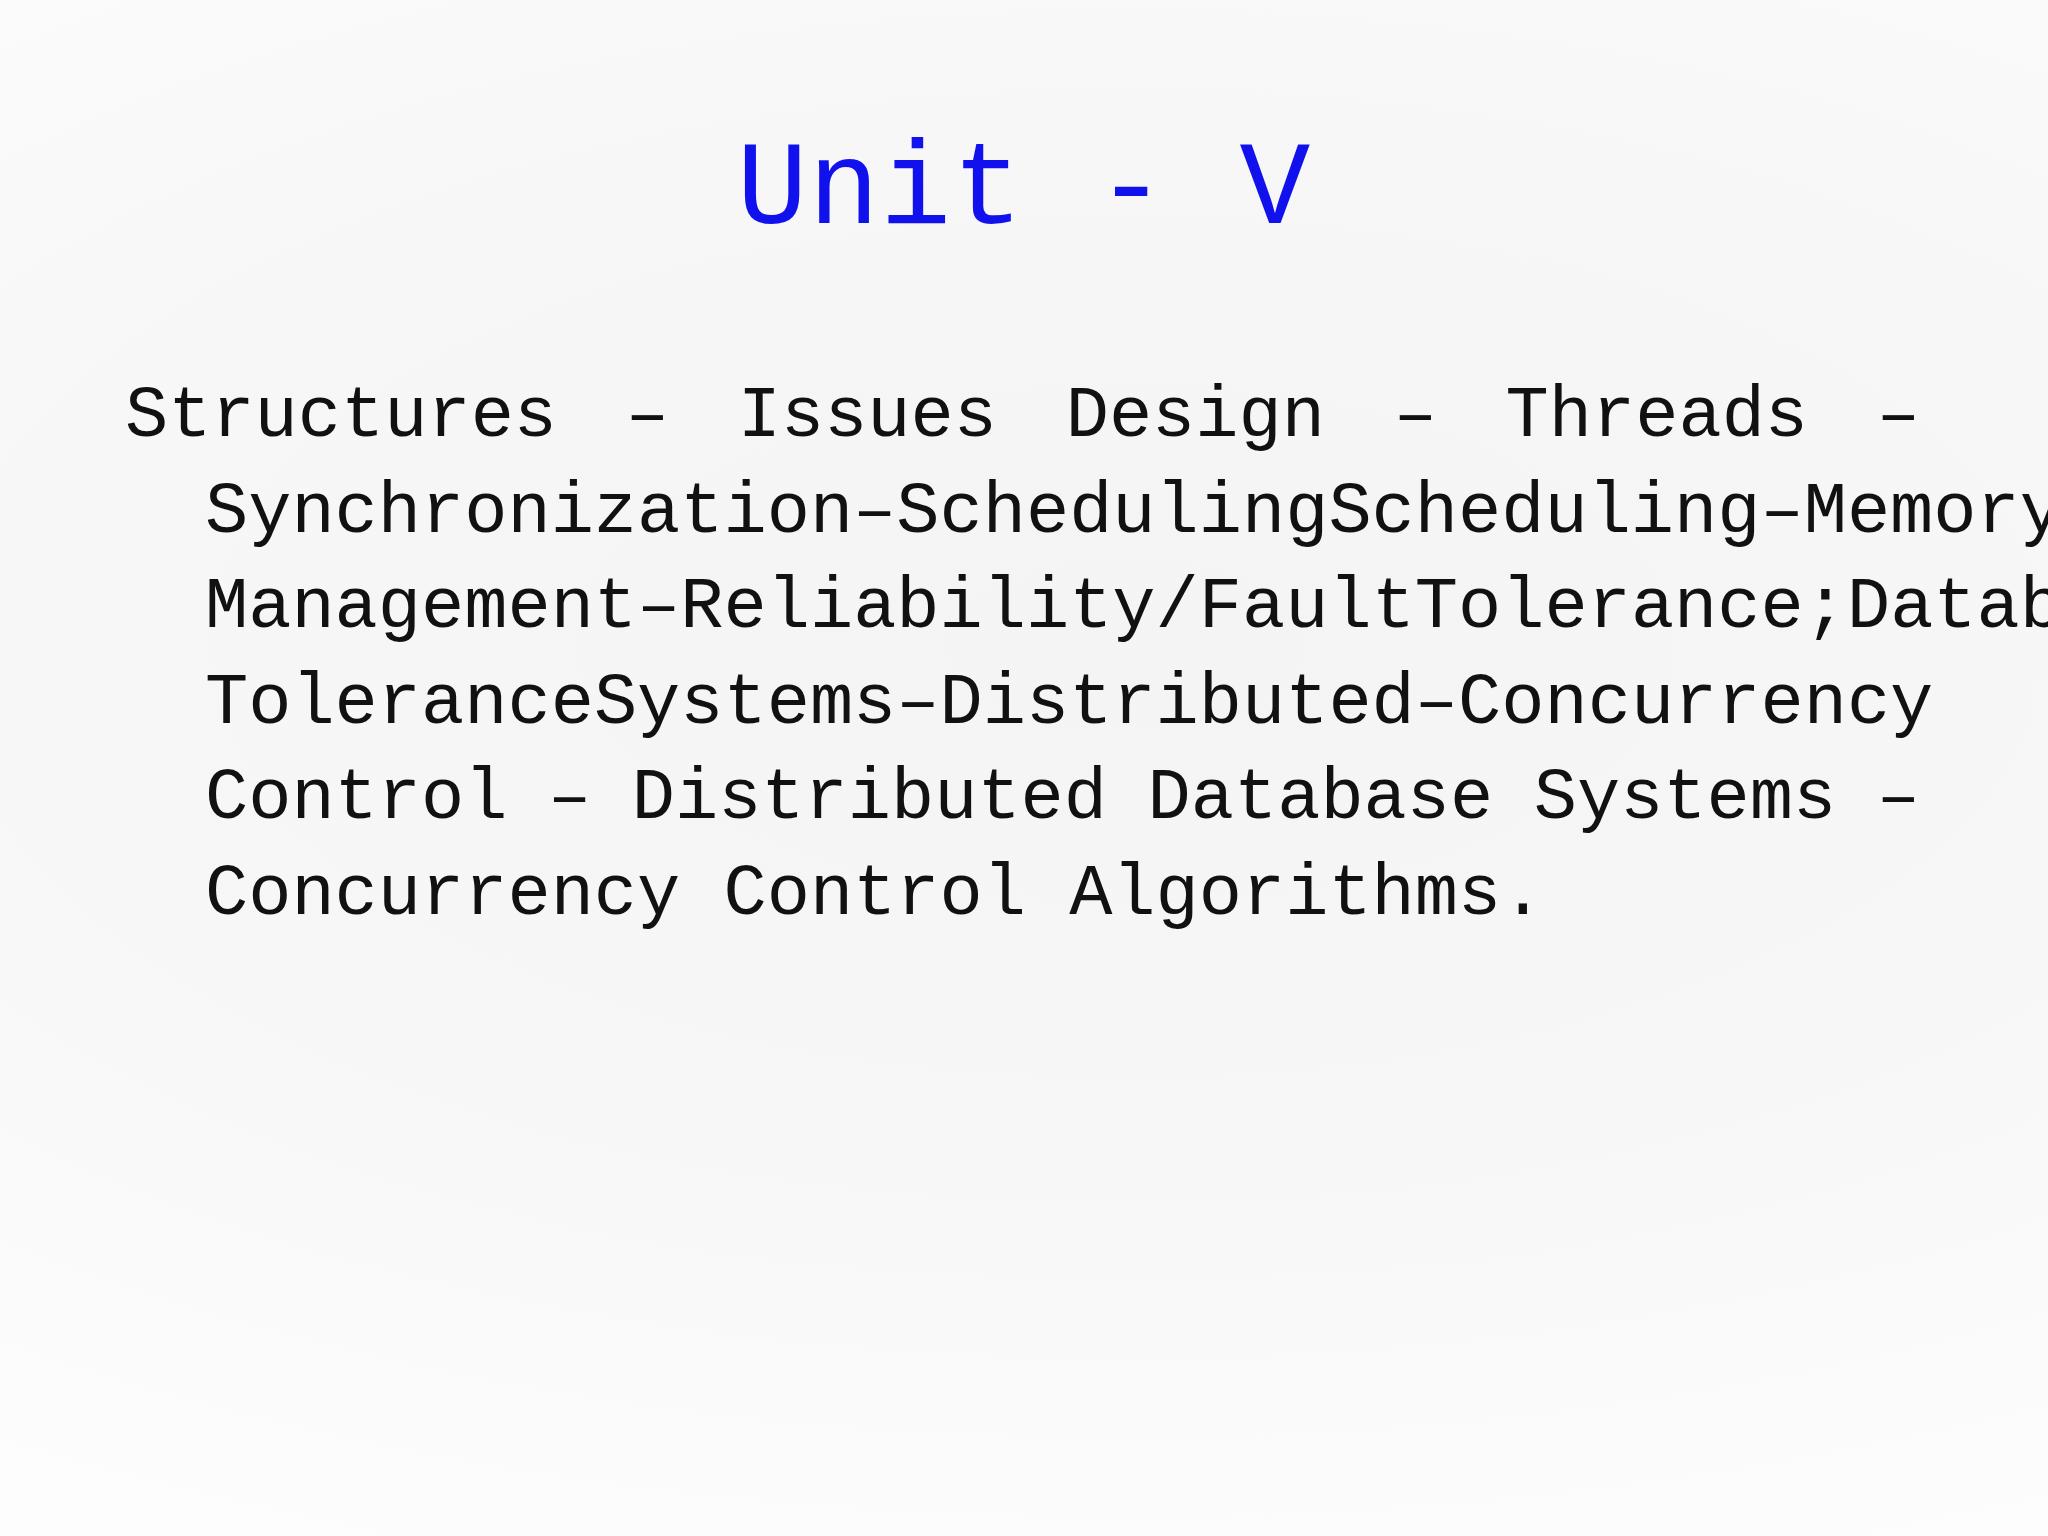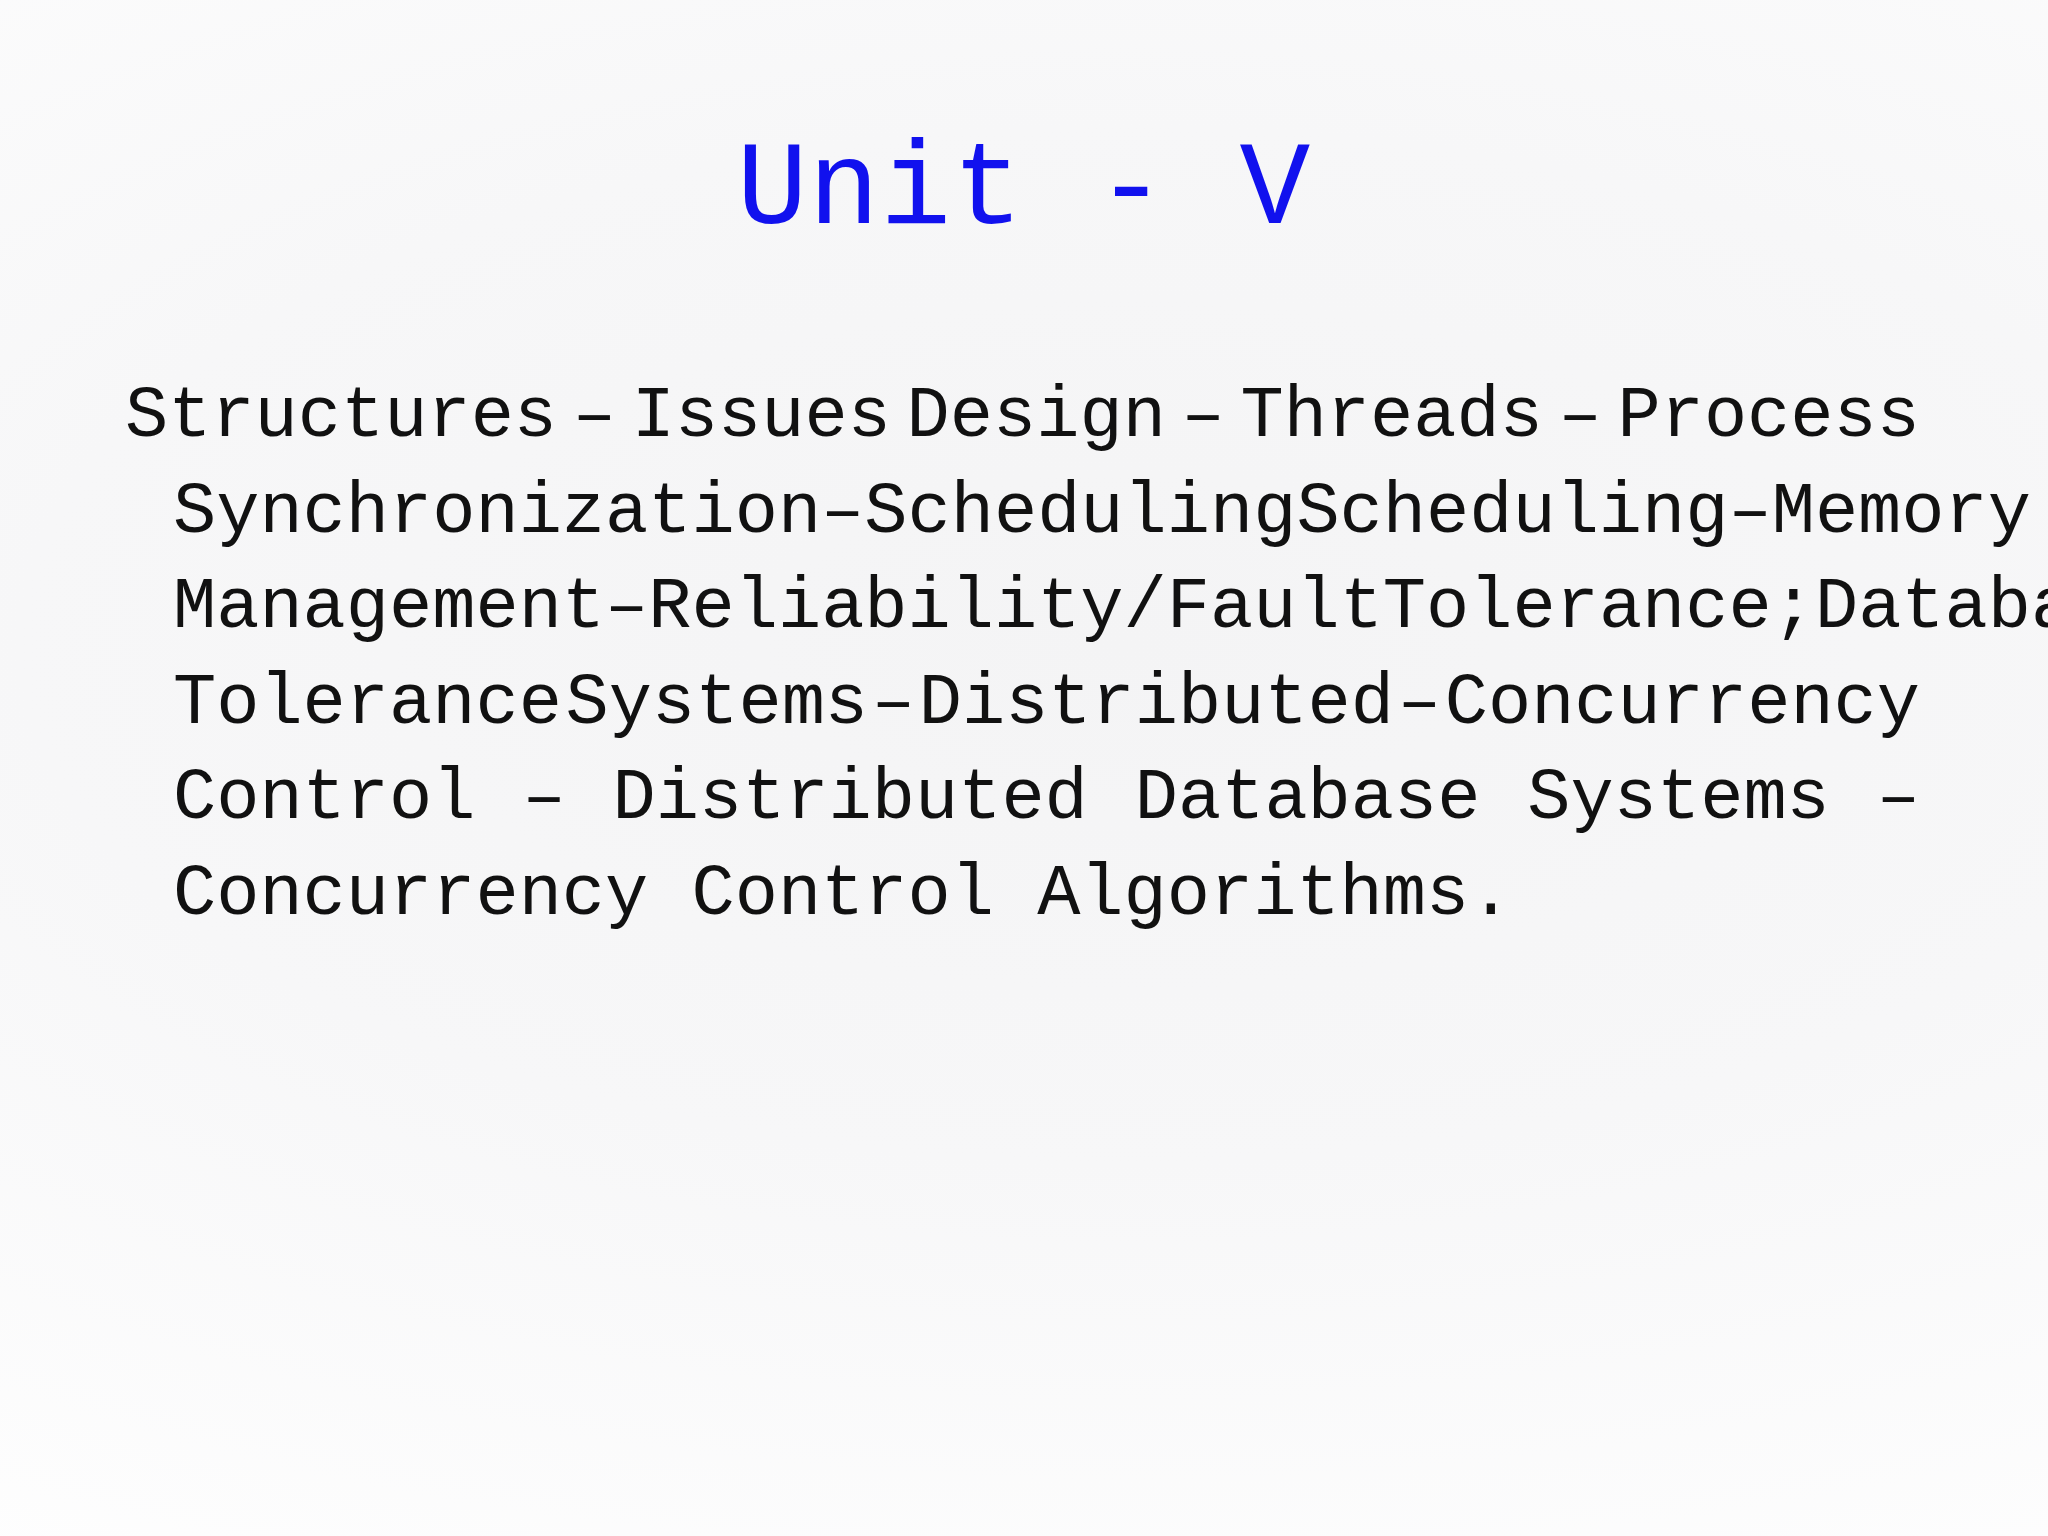--- a/index.html
+++ b/index.html
@@ -37,21 +37,21 @@
     font-size: 72px;
     line-height: 95.5px;
     font-weight: 400;
     color: #111111;
   }
   .body-line {
     height: 95.5px;
     white-space: pre;
   }
   .body-line.indent {
-    margin-left: 48px;
+    margin-left: 80px;
   }
   .body-line.justify {
     display: flex;
     flex-direction: row;
     justify-content: space-between;
     white-space: nowrap;
   }
   .body-line .word {
     display: inline-block;
   }
@@ -64,21 +64,20 @@
 
   <div class="slide-body" style="color: rgb(17, 17, 17);">
       <div class="body-line justify">
         <span class="word">Structures</span>
         <span class="word">–</span>
         <span class="word">Issues</span>
         <span class="word">Design</span>
         <span class="word">–</span>
         <span class="word">Threads</span>
         <span class="word">–</span>
-        <span class="word">Process</span>
       </div>
       <div class="body-line justify indent">
         <span class="word">Synchronization</span>
         <span class="word">–</span>
         <span class="word">Scheduling</span>
         <span class="word">Scheduling</span>
         <span class="word">–</span>
         <span class="word">Memory</span>
       </div>
       <div class="body-line justify indent">

